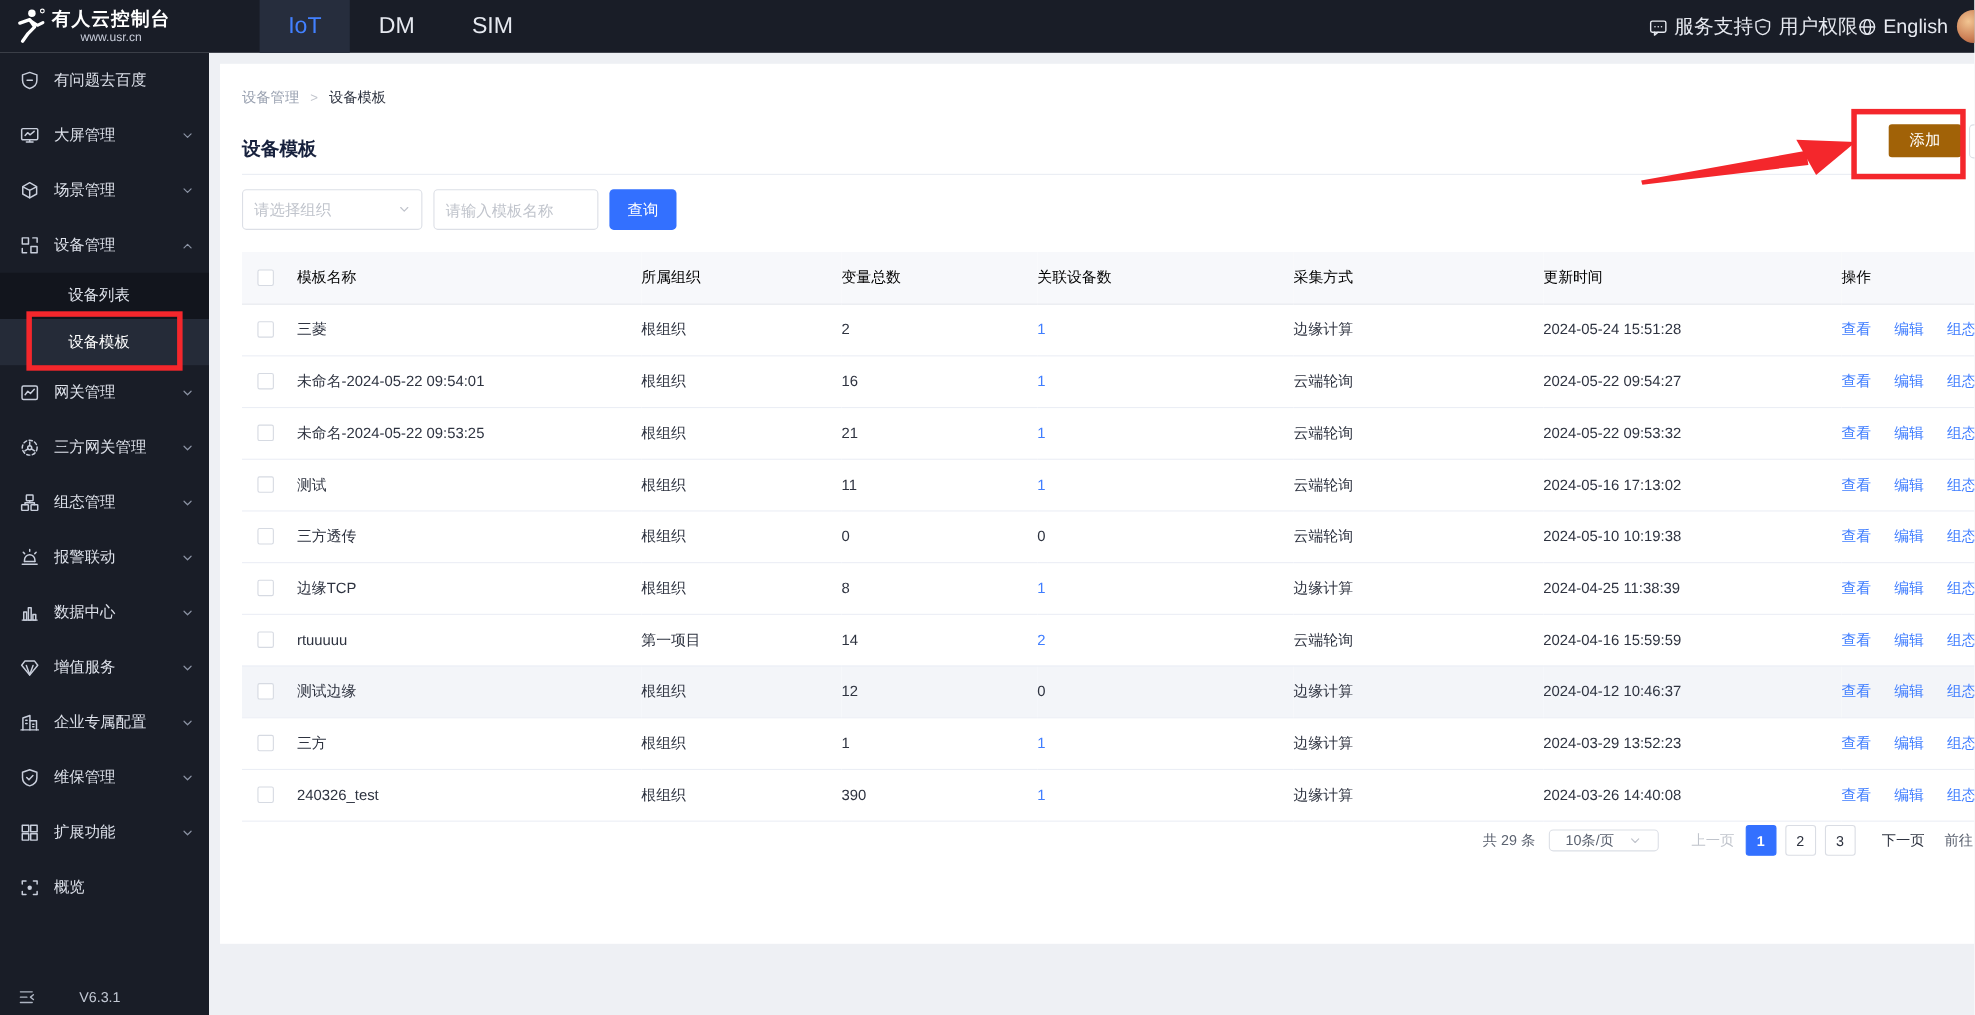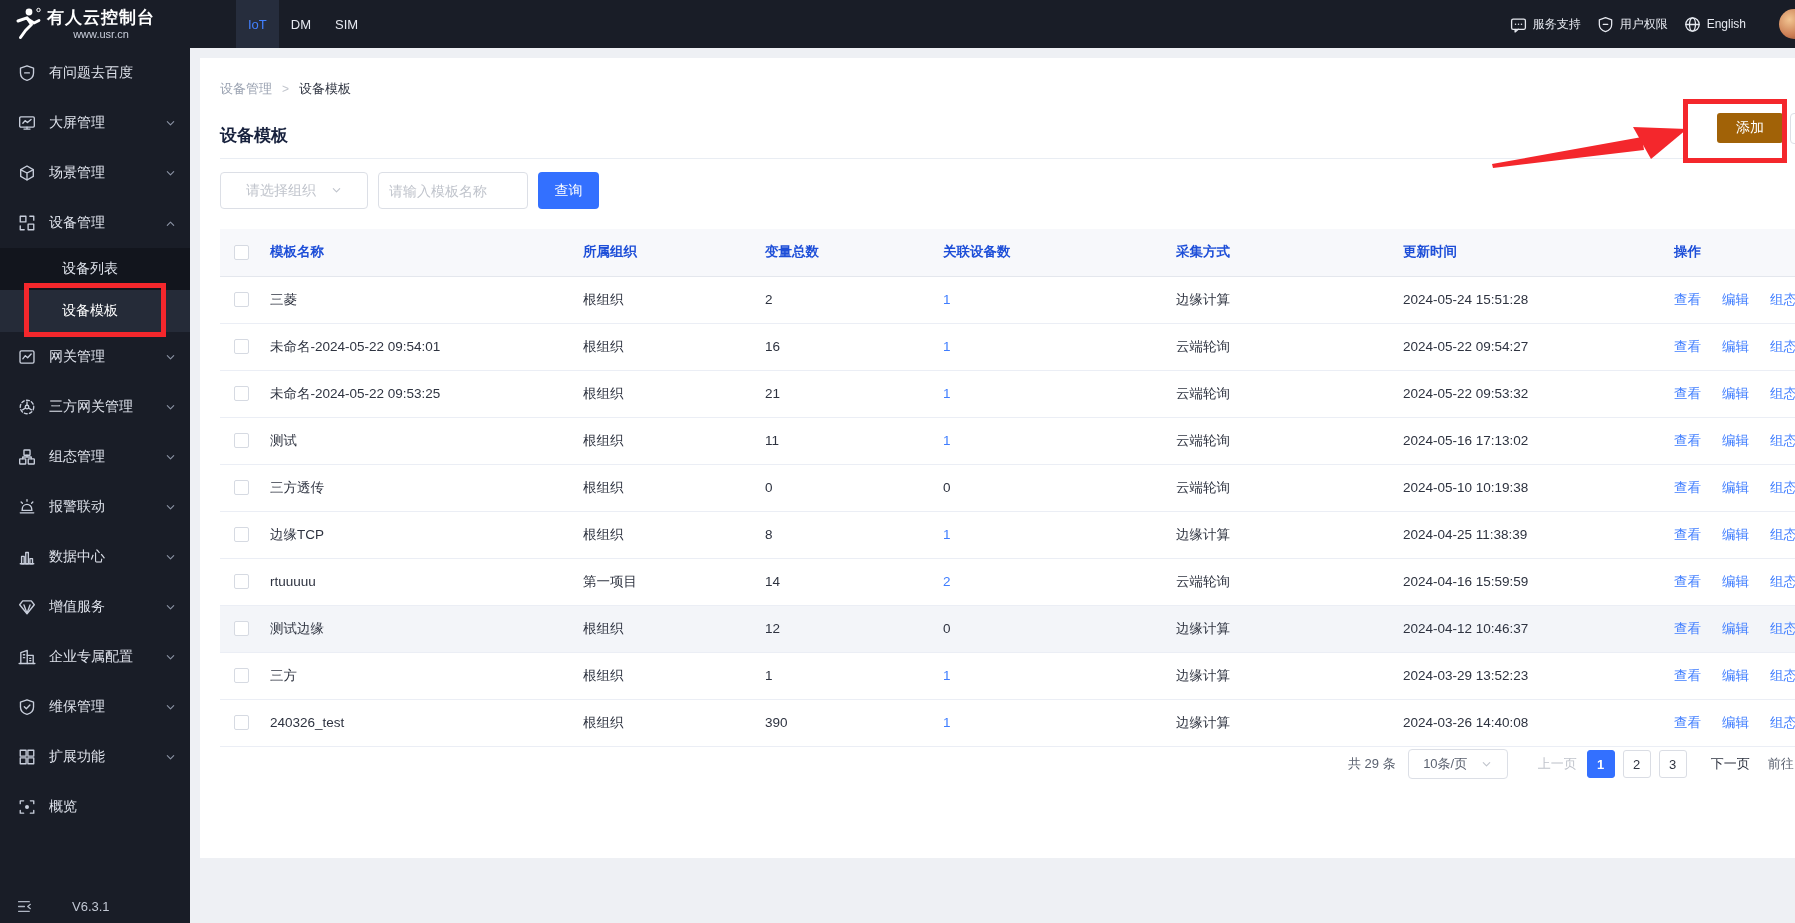--- a/index.html
+++ b/index.html
@@ -6,23 +6,23 @@
   html,body{width:1795px;height:923px}
   body{position:relative;overflow:hidden;background:#eef0f4;font-family:"Liberation Sans","DejaVu Sans",sans-serif}
   
   .topbar{position:absolute;top:0;left:0;width:1795px;height:48px;background:#191d27;display:flex;align-items:stretch;z-index:5}
   .logo-area{width:190px;display:flex;align-items:center;padding-left:12px;flex:none;cursor:pointer}
   .logo-icon svg{display:block}
   .logo-text{margin-left:5px}
   .logo-title{color:#fff;font-size:17px;font-weight:bold;letter-spacing:1px;line-height:20px;white-space:nowrap}
   .logo-sub{color:#c9cedb;font-size:11px;text-align:center;line-height:13px}
   .top-tabs{display:flex;margin-left:46px}
-  .top-tab{padding:0 12px;display:flex;align-items:center;color:#e6e9f0;font-size:13px;cursor:pointer}
+  .top-tab{padding:0 26px;display:flex;align-items:center;color:#e6e9f0;font-size:21px;cursor:pointer}
   .top-tab.active{background:#262d3d;color:#4280ff}
-  .topbar-right{margin-left:auto;display:flex;align-items:center;gap:16px;padding-right:49px;color:#e6e9f0;font-size:12px}
+  .topbar-right{margin-left:auto;display:flex;align-items:center;padding-right:24px;color:#e6e9f0;font-size:18px}
   .tr-item{display:flex;align-items:center;gap:6px;cursor:pointer;white-space:nowrap}
   .tr-item svg{display:block}
   .avatar{position:absolute;left:1779px;top:9px;width:30px;height:30px;border-radius:50%;z-index:6;
           background:radial-gradient(circle at 35% 35%,#f2c592,#c97b52 60%,#7e452f)}
   
   .sidebar{position:absolute;left:0;top:48px;width:190px;height:875px;background:#191d27;z-index:4}
   .menu-item{height:50px;display:flex;align-items:center;padding:0 14px 0 18px;color:#dde1ea;font-size:14px;cursor:pointer;white-space:nowrap}
   .mi-icon{width:18px;height:18px;margin-right:13px;color:#c8cedb;flex:none}
   .mi-icon svg{display:block}
   .mi-label{flex:1}
@@ -33,37 +33,37 @@
   .sf-icon{color:#aeb5c2;margin-right:38px;display:flex}
   
   .card{position:absolute;left:200px;top:58px;width:1595px;height:800px;background:#fff;overflow:hidden;z-index:1}
   .breadcrumb{position:absolute;left:20px;top:22px;font-size:13px;color:#9aa2b1;display:flex;gap:10px;align-items:center}
   .breadcrumb .sep{color:#c0c4cc;font-size:12px}
   .breadcrumb .current{color:#2e3340}
   .page-title{position:absolute;left:20px;top:66px;font-size:17px;font-weight:bold;color:#17213d}
   .add-btn{position:absolute;top:55px;right:12px;width:66px;height:30px;background:#a16207;color:#fff;font-size:14px;border:none;border-radius:3px;cursor:pointer;font-family:inherit}
   .divider{position:absolute;left:20px;top:100px;width:1555px;border-bottom:1px solid #e9edf3}
   .filters{position:absolute;left:20px;top:114px;display:flex;gap:10px}
-  .f-select{width:148px;height:37px;border:1px solid #dcdfe6;border-radius:4px;display:flex;align-items:center;padding:0 25px;color:#c0c4cc;font-size:14px;background:#fff;cursor:pointer}
+  .f-select{width:164px;height:37px;border:1px solid #dcdfe6;border-radius:4px;display:flex;align-items:center;padding:0 10px;color:#c0c4cc;font-size:14px;background:#fff;cursor:pointer}
   .f-select .ph{flex:1}
   .f-select .car{display:flex;color:#c0c4cc}
   .f-input{width:150px;height:37px;border:1px solid #dcdfe6;border-radius:4px;padding:0 10px;font-size:14px;color:#333;font-family:inherit;outline:none}
   .f-input::placeholder{color:#c0c4cc}
   .search-btn{width:61px;height:37px;background:#3370ff;color:#fff;border:none;border-radius:4px;font-size:14px;cursor:pointer;font-family:inherit}
   
   .tpl-table{position:absolute;left:20px;top:171px;width:1654px;border-collapse:collapse;table-layout:fixed}
-  .tpl-table th{height:47px;background:#f7f8fb;text-align:left;font-size:13.5px;color:#1d4ed8;font-weight:bold;padding:0;border-bottom:1px solid #e4e7ed;white-space:nowrap}
+  .tpl-table th{height:47px;background:#f7f8fb;text-align:left;font-size:13.5px;color:#000000;font-weight:normal;padding:0;border-bottom:1px solid #e4e7ed;white-space:nowrap}
   .tpl-table td{height:47px;font-size:13.5px;color:#2e3340;border-bottom:1px solid #ebeef5;padding:0;white-space:nowrap}
   .tpl-table tr.hl td{background:#f3f5f9}
   .cb{width:15px;height:15px;border:1px solid #d6dae2;border-radius:2px;background:#fff;display:inline-block;vertical-align:middle;margin-left:14px;cursor:pointer}
   .link{color:#3f7dff;cursor:pointer}
   .ops .link{margin-right:21px}
   
   .pagination{position:absolute;left:1148px;top:690px;height:32px;display:flex;align-items:center;font-size:13px;color:#5b6270;white-space:nowrap}
-  .pg-select{margin-left:12px;width:100px;height:30px;border:1px solid #dcdfe6;border-radius:4px;display:flex;align-items:center;justify-content:center;gap:14px;color:#5b6270;cursor:pointer;background:#fff}
+  .pg-select{margin-left:12px;width:100px;height:20px;border:1px solid #dcdfe6;border-radius:4px;display:flex;align-items:center;justify-content:center;gap:14px;color:#5b6270;cursor:pointer;background:#fff}
   .pg-select .car{display:flex;color:#c0c4cc}
   .pg-prev{margin-left:30px;color:#c0c4cc;cursor:default}
   .pg-pages{display:contents}
   .pg-page{margin-left:8px;width:28px;height:28px;border:1px solid #dadde4;border-radius:3px;display:flex;align-items:center;justify-content:center;color:#2e3340;cursor:pointer;background:#fff}
   .pg-page:first-child{margin-left:10px}
   .pg-page.active{background:#3370ff;border-color:#3370ff;color:#fff;font-weight:bold}
   .pg-next{margin-left:24px;color:#2e3340;cursor:pointer}
   .pg-goto{margin-left:18px;color:#5b6270}
   .pg-input{margin-left:8px;width:40px;height:30px;border:1px solid #dcdfe6;border-radius:4px;flex:none}
   .edge-stub{position:absolute;left:1790px;top:113px;width:20px;height:31px;border:1px solid #dcdfe6;border-radius:4px;background:#fff;z-index:2}

